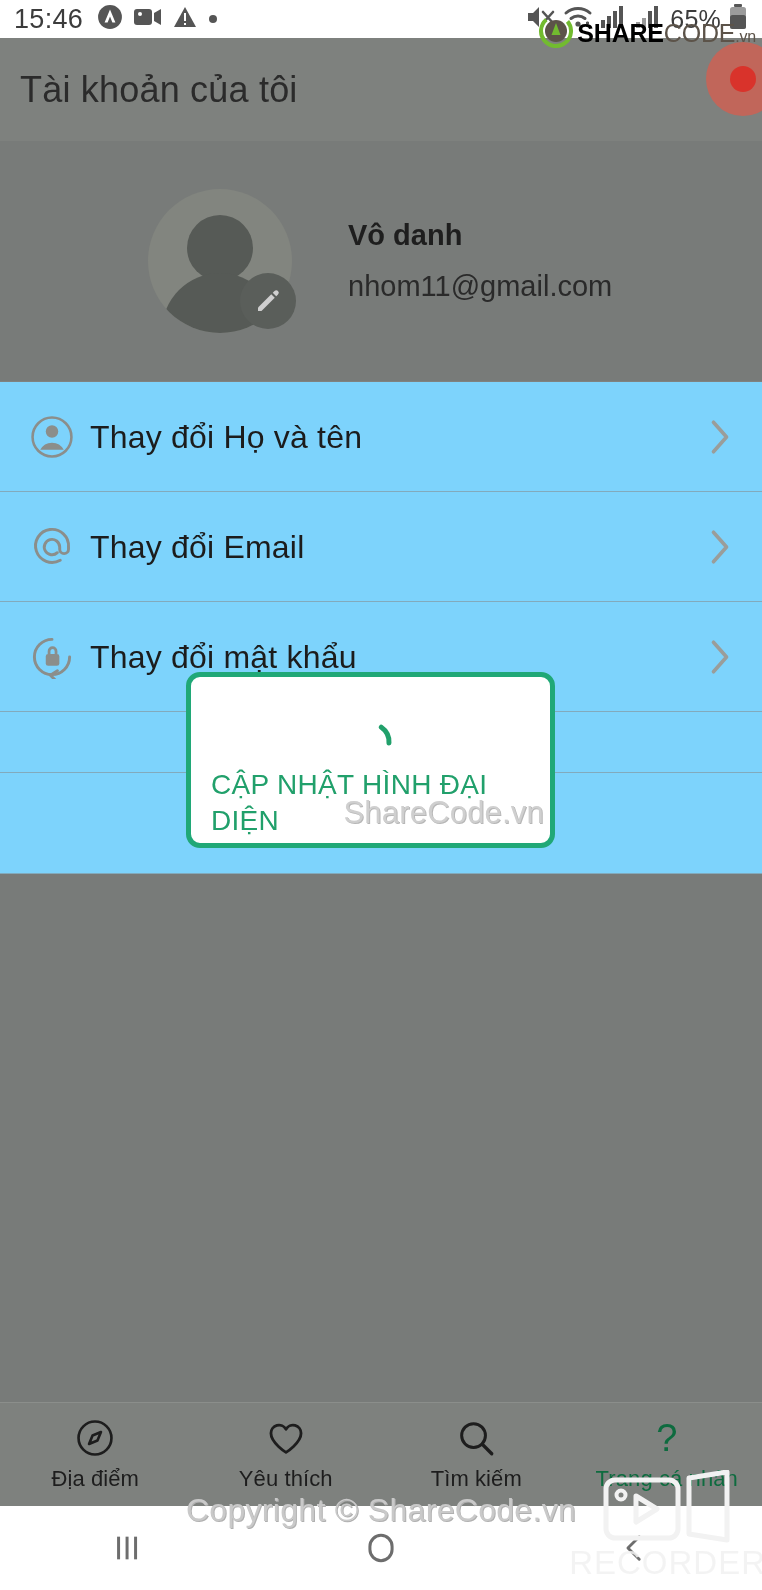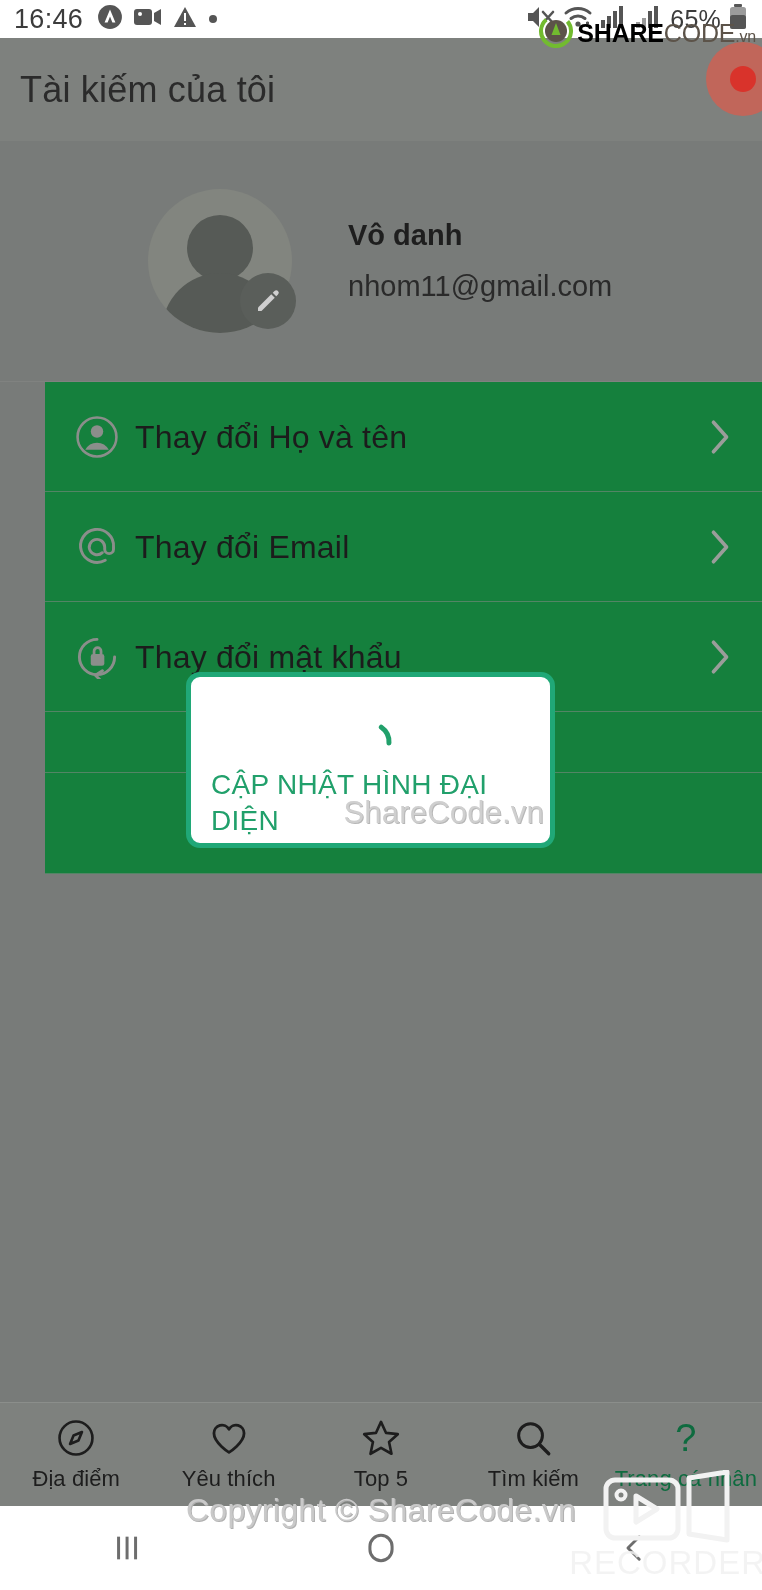--- a/index.html
+++ b/index.html
@@ -94,21 +94,21 @@
     width:56px; height:56px; border-radius:50%;
     background:#5a5e5a;
     display:flex; align-items:center; justify-content:center;
   }
   #avatar-edit-badge svg { display:block; }
   #profile-texts { margin-left:56px; display:flex; flex-direction:column; gap:18px; }
   #profile-name { font-size:29px; font-weight:bold; color:#1e1e1e; }
   #profile-email { font-size:29px; color:#2a2a2a; }
 
   
-  #settings-list { background:#15803d;margin-left:45px; }
+  #settings-list { background:#7dd3fc; }
   .list-item {
     height:109px; display:flex; align-items:center;
     border-top:1px solid #83868300;
     position:relative;
     padding:0 22px 0 14px;
   }
   .list-item + .list-item::before,
   .list-item::before {
     content:""; position:absolute; top:0; left:0; right:0; height:1px;
     background:#85888500;
@@ -189,21 +189,21 @@
     font-size:33px; color:#f2f2f2; opacity:.85;
     letter-spacing:1px; margin-top:-4px;
   }
 </style>
 </head>
 <body>
 
 <div id="phone">
 
   <div id="status-bar">
-    <span id="status-clock">16:46</span>
+    <span id="status-clock">15:46</span>
     <span class="sb-left-icons">
       <span>
         <svg width="26" height="26" viewBox="0 0 24 24">
             <circle cx="12" cy="12" r="11" fill="#555"></circle>
             <path d="M12 5 L17 17 H14.2 L12 11.5 L9.8 17 H7 Z" fill="#fff"></path>
           </svg>
       </span>
       <span>
         <svg width="28" height="20" viewBox="0 0 28 20">
             <rect x="0" y="2" width="18" height="16" rx="3" fill="#555"></rect>
@@ -282,21 +282,21 @@
     </span>
   </div>
 
   <div id="record-dot">
       <i></i>
     </div>
 
   <div id="app">
 
     <div id="app-bar">
-      <span id="app-title">Tài kiếm của tôi</span>
+      <span id="app-title">Tài khoản của tôi</span>
     </div>
 
     <div id="profile">
       <div id="avatar-wrap">
         <div id="avatar">
           <div class="head"></div>
           <div class="body"></div>
         </div>
         <div id="avatar-edit-badge">
           <svg width="30" height="30" viewBox="0 0 24 24">
@@ -387,28 +387,20 @@
 
       <div class="nav-item">
         <span class="nav-icon">
           <svg width="42" height="42" viewBox="0 0 24 24">
             <path d="M12 20.2 C12 20.2 3.4 14.8 3.4 9.3 A4.6 4.6 0 0 1 12 7 A4.6 4.6 0 0 1 20.6 9.3 C20.6 14.8 12 20.2 12 20.2 Z" fill="none" stroke="#1d1d1d" stroke-width="1.6" stroke-linejoin="round"></path>
           </svg>
         </span>
         <span class="nav-label">Yêu thích</span>
       </div>
 
-      <div class="nav-item">
-        <span class="nav-icon">
-          <svg width="42" height="42" viewBox="0 0 24 24">
-            <path d="M12 2.8 L14.9 9.1 L21.6 9.8 L16.6 14.3 L18 21 L12 17.6 L6 21 L7.4 14.3 L2.4 9.8 L9.1 9.1 Z" fill="none" stroke="#1d1d1d" stroke-width="1.5" stroke-linejoin="round"></path>
-          </svg>
-        </span>
-        <span class="nav-label">Top 5</span>
-      </div>
 
       <div class="nav-item">
         <span class="nav-icon">
           <svg width="42" height="42" viewBox="0 0 24 24">
             <circle cx="10.6" cy="10.6" r="6.8" fill="none" stroke="#1d1d1d" stroke-width="1.7"></circle>
             <path d="M15.6 15.6 L21 21" stroke="#1d1d1d" stroke-width="1.9" stroke-linecap="round"></path>
           </svg>
         </span>
         <span class="nav-label">Tìm kiếm</span>
       </div>

